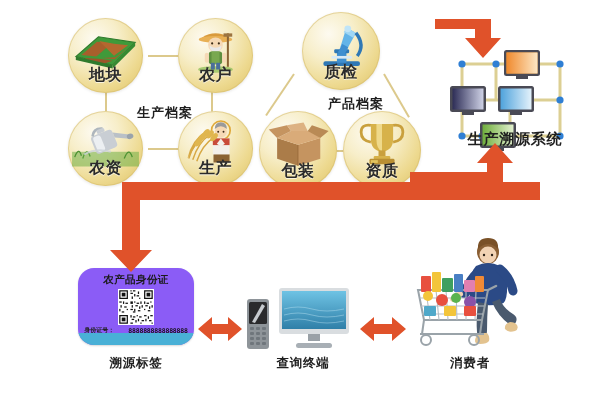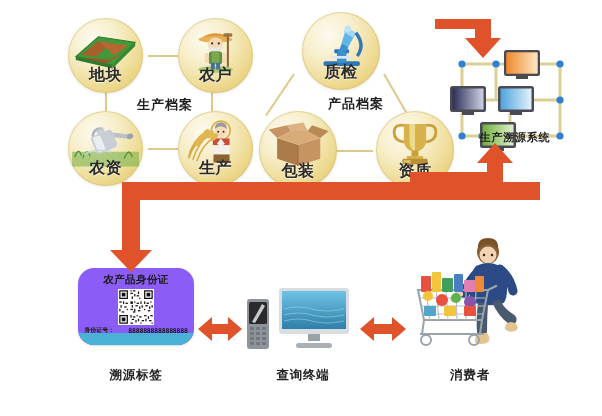--- a/index.html
+++ b/index.html
@@ -59,21 +59,21 @@
   .conn{position:absolute;background:#dcc98c;z-index:2;}
 
   
   #flow{position:absolute;left:0;top:0;width:602px;height:416px;z-index:7;pointer-events:none;}
 
   
   #sysgroup{position:absolute;left:448px;top:48px;width:130px;height:105px;z-index:5;}
   #sysgroup svg{width:100%;height:100%;display:block;}
   #syslabel{
     position:absolute;left:440px;top:130px;width:150px;
-    text-align:center;font-size:11px;font-weight:bold;color:#1f1f1f;
+    text-align:center;font-size:15px;font-weight:bold;color:#1f1f1f;
     letter-spacing:.8px;z-index:6;white-space:nowrap;
   }
 
   
   #labelcard{
     position:absolute;left:78px;top:268px;width:116px;height:77px;
     border-radius:16px;overflow:hidden;
     background:#8b5cf6;
     box-shadow:0 1px 2px rgba(0,0,0,.16);
     z-index:5;
@@ -94,21 +94,21 @@
     font-family:"DejaVu Sans Mono","Liberation Mono",monospace;
     font-size:6.5px;font-weight:bold;color:#111;letter-spacing:-.2px;
     white-space:nowrap;
   }
   #labelcard .bluebar{
     position:absolute;left:0;right:0;bottom:0;height:12px;background:#49b0d6;
   }
 
   .caption{
     position:absolute;text-align:center;font-size:12.5px;font-weight:bold;
-    color:#1f1f1f;letter-spacing:.8px;z-index:6;white-space:nowrap;margin-top:12px;
+    color:#1f1f1f;letter-spacing:.8px;z-index:6;white-space:nowrap;
   }
 
   
   .art-abs{position:absolute;z-index:5;}
   .art-abs svg{display:block;width:100%;height:100%;}
 </style>
 </head>
 <body>
 
 <div id="stage">
@@ -209,21 +209,21 @@
           <ellipse cx="30" cy="30" rx="4" ry="7" transform="rotate(40 30 30)"></ellipse>
           <ellipse cx="42" cy="26" rx="4" ry="7" transform="rotate(40 42 26)"></ellipse>
           <ellipse cx="24" cy="38" rx="4" ry="7" transform="rotate(40 24 38)"></ellipse>
           <ellipse cx="48" cy="30" rx="4" ry="7" transform="rotate(40 48 30)"></ellipse>
         </g>
       </svg>
     </div>
     <div class="nlabel">生产</div>
   </div>
 
-  <div class="group-caption" style="left:137px;top:96px;font-family:Liberation Serif, serif;">生产档案</div>
+  <div class="group-caption" style="left:137px;top:104px;font-family:Liberation Serif, serif;">生产档案</div>
 
   <div class="node" style="left:259px;top:111px;width:78px;height:78px;">
     <div class="art">
       <svg viewBox="0 0 100 74">
         <path d="M20,30 L50,40 L50,70 L20,60 Z" fill="#ab7c49"></path>
         <path d="M50,40 L82,30 L82,60 L50,70 Z" fill="#c59460"></path>
         <path d="M20,30 L40,20 L70,20 L82,30 L50,40 Z" fill="#d9ab79"></path>
         <path d="M20,30 L8,18 L34,12 L40,20 Z" fill="#c59460"></path>
         <path d="M82,30 L94,20 L70,12 L64,20 Z" fill="#b98a55"></path>
         <path d="M40,20 L34,12 L58,8 L64,20 Z" fill="#d9ab79" opacity=".9"></path>
@@ -243,21 +243,21 @@
         <path d="M58,14 l14,8 l-4,7 l-14,-8z" fill="#9ed6f5"></path>
         <rect x="48" y="40" width="10" height="14" transform="rotate(28 53 47)" fill="#3f8fd0"></rect>
         <path d="M72,22 q14,18 2,34" stroke="#2f78b5" stroke-width="5" fill="none"></path>
         <circle cx="60" cy="16" r="5" fill="#bfe4f8"></circle>
         <rect x="36" y="56" width="30" height="4" fill="#d7e9f6"></rect>
       </svg>
     </div>
     <div class="nlabel">质检</div>
   </div>
 
-  <div class="node" style="left:376px;top:111px;width:78px;height:78px;">
+  <div class="node" style="left:343px;top:111px;width:78px;height:78px;">
     <div class="art">
       <svg viewBox="0 0 100 74">
         <path d="M34,10 h32 v22 q0,16 -16,18 q-16,-2 -16,-18 z" fill="#d7b24a"></path>
         <path d="M42,10 h8 v40 q-8,-4 -8,-18 z" fill="#efd98a"></path>
         <path d="M34,12 q-14,-2 -14,10 q0,12 14,14" fill="none" stroke="#c9a03d" stroke-width="4"></path>
         <path d="M66,12 q14,-2 14,10 q0,12 -14,14" fill="none" stroke="#c9a03d" stroke-width="4"></path>
         <rect x="45" y="48" width="10" height="9" fill="#c9a03d"></rect>
         <rect x="38" y="56" width="24" height="5" rx="2" fill="#d7b24a"></rect>
         <rect x="32" y="60" width="36" height="8" rx="2" fill="#b98f33"></rect>
         <rect x="34" y="62" width="10" height="4" fill="#e2c45f"></rect>

